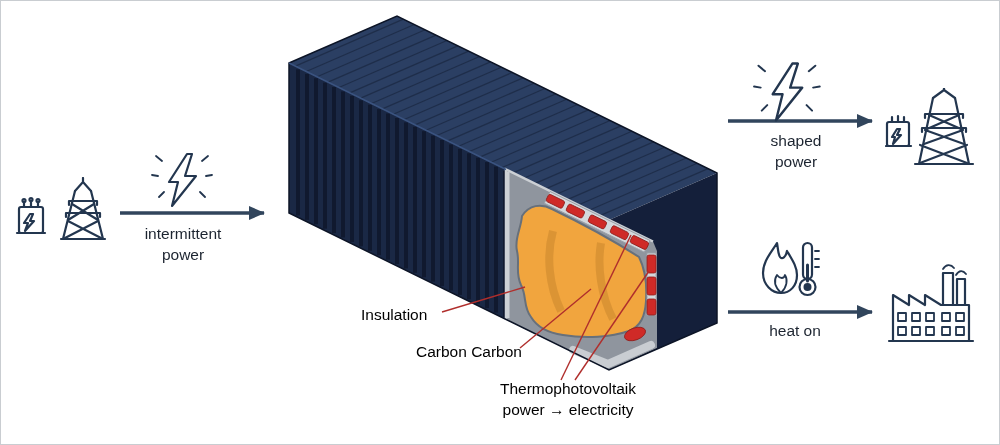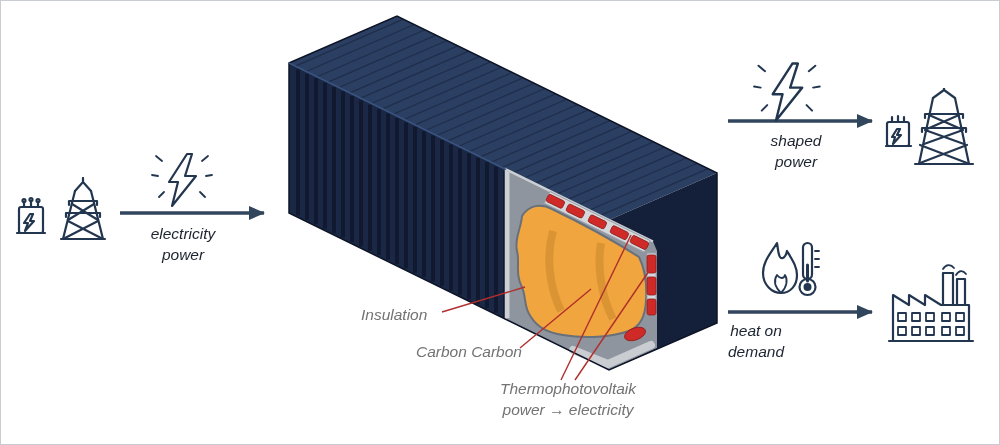--- a/index.html
+++ b/index.html
@@ -6,23 +6,23 @@
   .canvas{
     position:relative;width:1000px;height:445px;background:#ffffff;
     border:1px solid #c9cdd1;box-sizing:border-box;overflow:hidden;
     font-family:"Liberation Sans", sans-serif;
   }
   .scene{position:absolute;left:0;top:0;}
   .icon{position:absolute;}
   .icon svg{display:block;}
   .ic{stroke:#23364f;fill:none;stroke-width:2.2;stroke-linecap:round;stroke-linejoin:round;}
   .icthin{stroke:#23364f;fill:none;stroke-width:1.8;stroke-linecap:round;stroke-linejoin:round;}
-  .label{position:absolute;color:#1c2430;font-size:15.5px;line-height:21px;white-space:nowrap;font-style:italic;}
+  .label{position:absolute;color:#1c2430;font-size:15.5px;line-height:21px;white-space:nowrap;}
   .flow-label{text-align:center;}
-  .callout{color:#737373;}
+  .callout{color:#000000;}
   .tpv-label{text-align:center;}
 </style>
 </head>
 <body>
 
 <div class="canvas">
 
   <svg class="scene" width="1000" height="445" viewBox="0 0 1000 445">
     <defs>
       <marker id="arrowhead" markerUnits="userSpaceOnUse" markerWidth="16" markerHeight="14" refX="15" refY="7" orient="auto">
@@ -248,32 +248,31 @@
           <rect x="41" y="66" width="8" height="8"></rect>
           <rect x="57" y="66" width="8" height="8"></rect>
           <rect x="71" y="66" width="8" height="8"></rect>
         </g>
         <path d="M4 80 H88"></path>
       </g>
     </svg>
   </div>
 
   <div class="label flow-label" style="left:120px;top:222px;width:124px;">
-    <span style="display:block">electricity</span>
+    <span style="display:block">intermittent</span>
     <span style="display:block">power</span>
   </div>
 
   <div class="label flow-label" style="left:733px;top:129px;width:124px;">
     <span style="display:block">shaped</span>
     <span style="display:block">power</span>
   </div>
 
-  <div class="label flow-label" style="left:693px;top:319px;width:124px;">
+  <div class="label flow-label" style="left:732px;top:319px;width:124px;">
     <span style="display:block">heat on</span>
-    <span style="display:block">demand</span>
   </div>
 
   <div class="label callout" style="left:360px;top:303px;">Insulation</div>
 
   <div class="label callout" style="left:415px;top:340px;">Carbon Carbon</div>
 
   <div class="label callout tpv-label" style="left:472px;top:377px;width:190px;">
     <span style="display:block">Thermophotovoltaik</span>
     <span style="display:block">power → electricity</span>
   </div>

